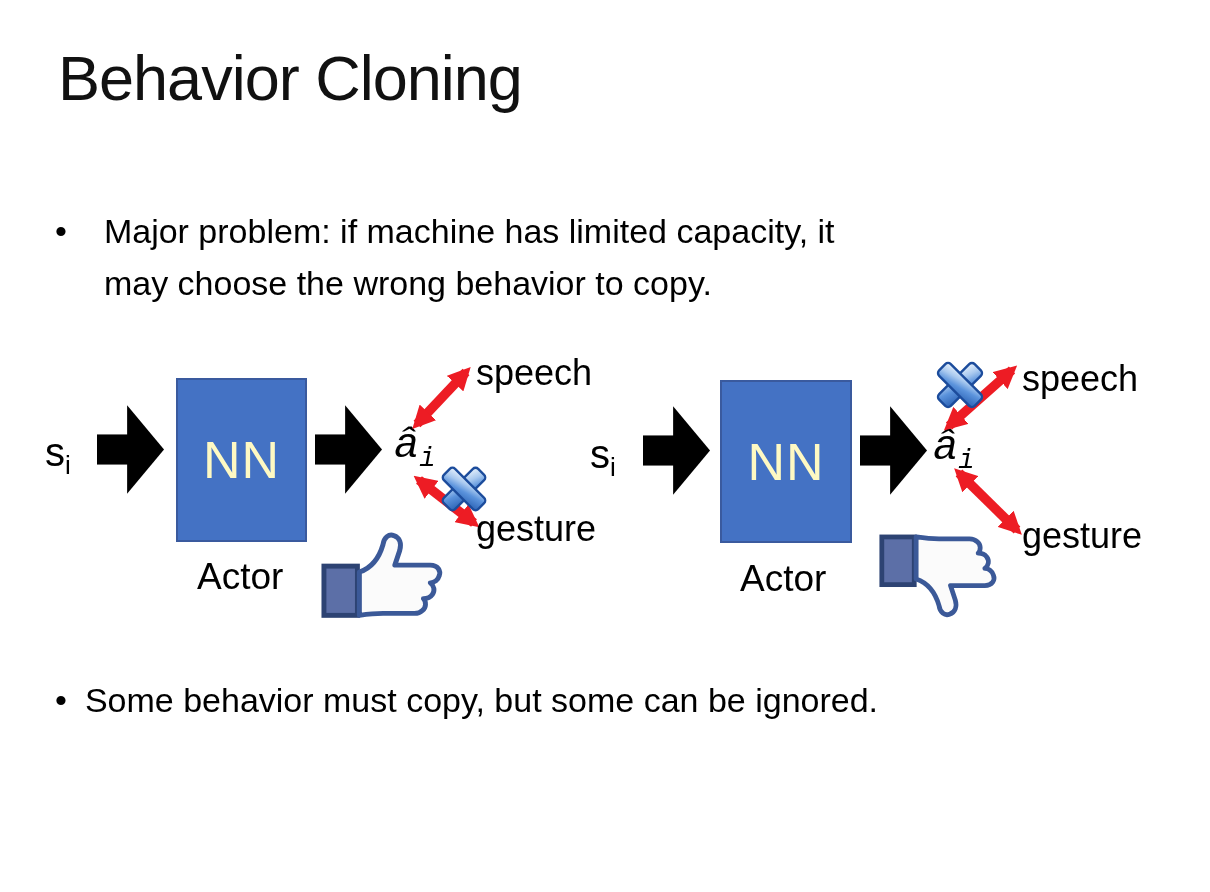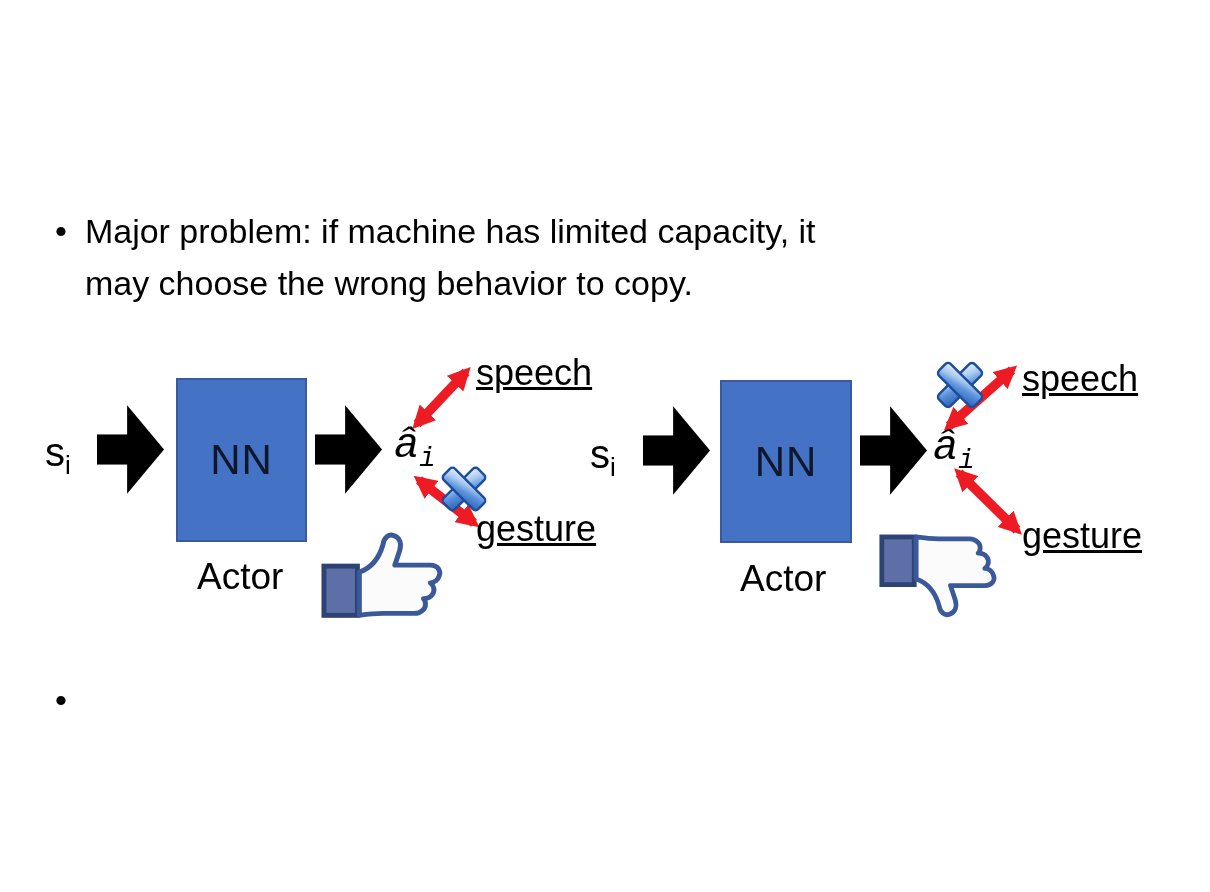--- a/index.html
+++ b/index.html
@@ -17,41 +17,41 @@
     font-size:63px;font-weight:300;letter-spacing:-1px;
     color:#111;white-space:nowrap;
   }
   .bullet{
     font-size:34px;line-height:52px;color:#000;white-space:nowrap;
   }
   .bullet .dot::before{content:"•";margin-right:18px;}
   .b1{left:55px;top:205px;}
   .b2{left:55px;top:674px;}
   .b3{left:118px;top:738px;font-size:33px;}
-  .b1 .textcol{display:inline-block;vertical-align:top;}
+  .b1 .textcol{display:inline-block;vertical-align:top;margin-left:19px;}
   .silabel{
     font-size:40px;white-space:nowrap;
   }
   .silabel sub{font-size:26px;line-height:0;vertical-align:-8px;}
   .ailabel{
     font-family:Liberation Mono, monospace;font-style:italic;
     font-size:42px;white-space:nowrap;
   }
   .ailabel sub{font-size:27px;line-height:0;vertical-align:-9px;}
   .nnbox{
     background:#4472C4;
     border:2px solid #3A5A9E;
     box-sizing:border-box;
     display:flex;align-items:center;justify-content:center;
   }
   .nnbox .nnlabel{
-    color:#0f172a;font-size:42px;letter-spacing:1px;
+    color:#fef9c3;font-size:52px;letter-spacing:1px;
   }
   .caption{font-size:37px;white-space:nowrap;}
-  .branch{font-size:36px;white-space:nowrap;text-decoration:underline;}
+  .branch{font-size:36px;white-space:nowrap;}
   svg{display:block;}
 </style>
 </head>
 <body>
 
 <svg width="0" height="0" style="position:absolute" aria-hidden="true">
   <defs>
     <marker id="rah" viewBox="0 0 10 10" refX="7" refY="5" markerWidth="2.4" markerHeight="2.4" orient="auto-start-reverse">
       <path d="M0,0 L10,5 L0,10 z" fill="#ED1C24"></path>
     </marker>
@@ -59,20 +59,21 @@
       <stop offset="0" stop-color="#EDF5FD"></stop>
       <stop offset="0.35" stop-color="#A9C9EF"></stop>
       <stop offset="0.62" stop-color="#5B93DC"></stop>
       <stop offset="1" stop-color="#2F66B8"></stop>
     </linearGradient>
   </defs>
 </svg>
 
 <div id="slide">
 
+  <div class="abs title">Behavior Cloning</div>
 
   <div class="abs bullet b1">
     <span class="dot"></span><span class="textcol"><span>Major problem: if machine has limited capacity, it</span><br>
     <span>may choose the wrong behavior to copy.</span></span>
   </div>
 
   <div>
     <div class="abs silabel" style="left:45px;top:430px;">
       <span>s</span><sub>i</sub>
     </div>
@@ -164,17 +165,17 @@
 
     <div class="abs caption" style="left:740px;top:558px;">Actor</div>
 
     <svg class="abs" style="left:878px;top:531px;transform:scaleY(-1);" width="124" height="92" viewBox="0 0 130 92">
       <rect x="4" y="38" width="34" height="50" fill="#5C6FA7" stroke="#2D4373" stroke-width="5"></rect>
       <path d="M40,88 L40,44 C52,40 60,30 64,16 C65,9 70,5 75,7 C81,9 83,15 81,22 L76,37 L112,37 C120,37 123,43 121,48 C120,52 116,55 112,55 C116,58 117,63 114,67 C112,70 108,71 105,71 C108,74 108,80 104,83 C102,85 99,86 96,86 L64,86 C55,86 47,87 40,88 Z" fill="#FBFBFB" stroke="#3B5998" stroke-width="5" stroke-linejoin="round"></path>
     </svg>
   </div>
 
   <div class="abs bullet b2">
-    <span class="dot"></span>
+    <span class="dot"></span><span>Some behavior must copy, but some can be ignored.</span>
   </div>
 
 
 </div>
 
 </body></html>

